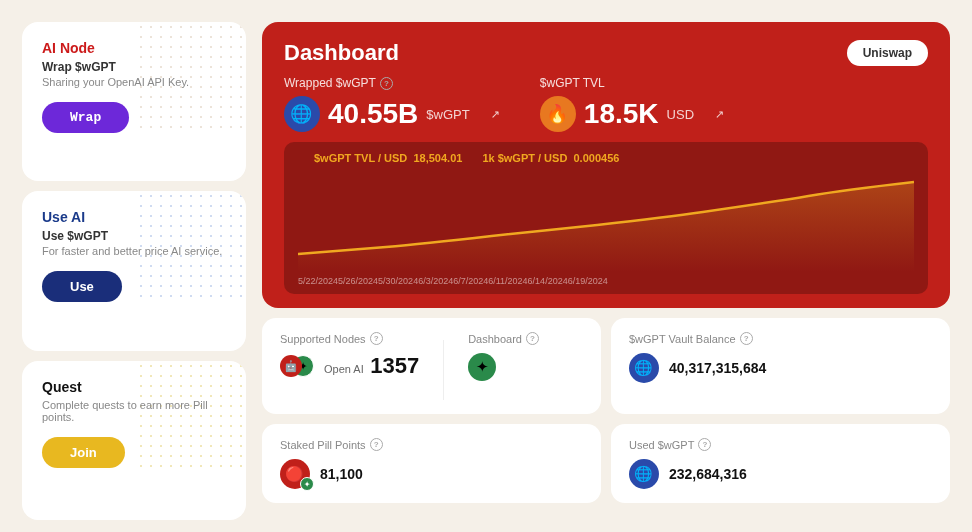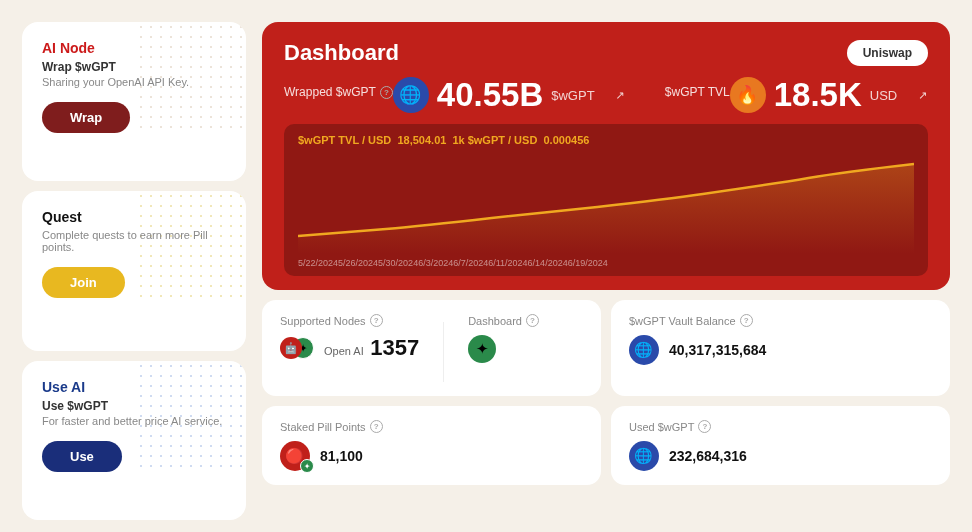--- a/index.html
+++ b/index.html
@@ -84,21 +84,21 @@
       display: inline-block;
       padding: 8px 28px;
       border-radius: 20px;
       border: none;
       cursor: pointer;
       font-size: 13px;
       font-weight: 700;
       position: relative;
       z-index: 1;
     }
-    .btn-red { background: #7f1d1d; color: white; }
+    .btn-red { background: #6d28d9; color: white; font-family: Liberation Mono, monospace; }
     .btn-blue { background: #1a2e7a; color: white; }
     .btn-yellow { background: #e8b820; color: white; }
 
     
     .main {
       flex: 1;
       display: flex;
       flex-direction: column;
       gap: 0;
       padding: 12px 12px 12px 4px;
@@ -132,21 +132,21 @@
       padding: 6px 16px;
       font-size: 12px;
       font-weight: 600;
       cursor: pointer;
     }
     .tvl-row {
       display: flex;
       gap: 40px;
       margin-bottom: 10px;
     }
-    .tvl-section { display: flex; flex-direction: row; }
+    .tvl-section { display: flex; flex-direction: column; }
     .tvl-label {
       font-size: 12px;
       color: rgba(255,255,255,0.85);
       margin-bottom: 6px;
       display: flex;
       align-items: center;
       gap: 4px;
     }
     .tvl-value-row {
       display: flex;
@@ -155,40 +155,41 @@
     }
     .tvl-icon {
       width: 36px; height: 36px;
       border-radius: 50%;
       display: flex; align-items: center; justify-content: center;
       font-size: 18px;
     }
     .tvl-icon.blue-bg { background: #2a4aaa; }
     .tvl-icon.orange-bg { background: #e87820; }
     .tvl-big {
-      font-size: 33px;
+      font-size: 28px;
       font-weight: 800;
       color: white;
     }
     .tvl-unit {
       font-size: 13px;
       color: rgba(255,255,255,0.8);
       display: flex; align-items: center; gap: 21px;
     }
     
     .chart-container {
       background: rgba(0,0,0,0.25);
       border-radius: 10px;
       padding: 10px 14px 8px;
       position: relative;
     }
     .chart-stats {
       display: flex;
-      gap: 6px;
+      gap: 20px;
       margin-bottom: 8px;
+      margin-left: 16px;
     }
     .chart-stat {
       font-size: 11px;
       color: rgba(255,255,255,0.7);
     }
     .chart-stat span {
       color: #f0a820;
       font-weight: 700;
     }
     .chart-svg-wrap {
@@ -319,33 +320,33 @@
   <div class="sidebar">
 
     <div class="sidebar-card">
       <div class="dot-pattern"></div>
       <div class="card-title red">AI Node</div>
       <div class="card-subtitle">Wrap $wGPT</div>
       <div class="card-desc">Sharing your OpenAI API Key.</div>
       <button class="btn btn-red">Wrap</button>
     </div>
 
-    <div class="sidebar-card yellow-dots">
-      <div class="dot-pattern"></div>
-      <div class="card-title dark">Quest</div>
-      <div class="card-desc">Complete quests to earn more Pill points.</div>
-      <button class="btn btn-yellow">Join</button>
-    </div>
-
     <div class="sidebar-card blue-dots">
       <div class="dot-pattern"></div>
       <div class="card-title blue">Use AI</div>
       <div class="card-subtitle">Use $wGPT</div>
       <div class="card-desc">For faster and better price AI service.</div>
       <button class="btn btn-blue">Use</button>
+    </div>
+
+    <div class="sidebar-card yellow-dots">
+      <div class="dot-pattern"></div>
+      <div class="card-title dark">Quest</div>
+      <div class="card-desc">Complete quests to earn more Pill points.</div>
+      <button class="btn btn-yellow">Join</button>
     </div>
   </div>
 
   <div class="main">
 
     <div class="dashboard-card">
       <div class="dashboard-header">
         <div class="dashboard-title">Dashboard</div>
         <button class="uniswap-btn">Uniswap</button>
       </div>

